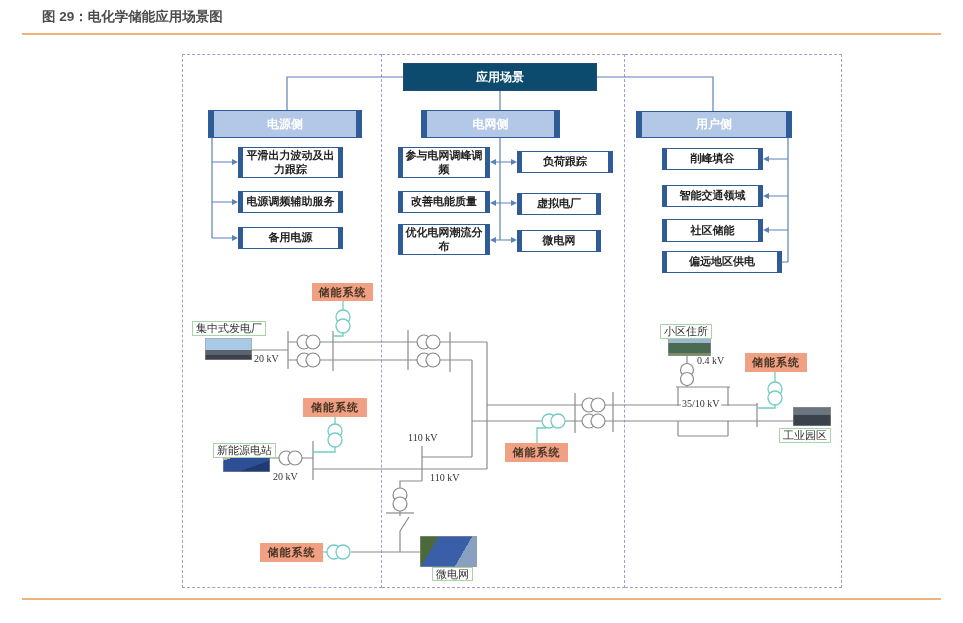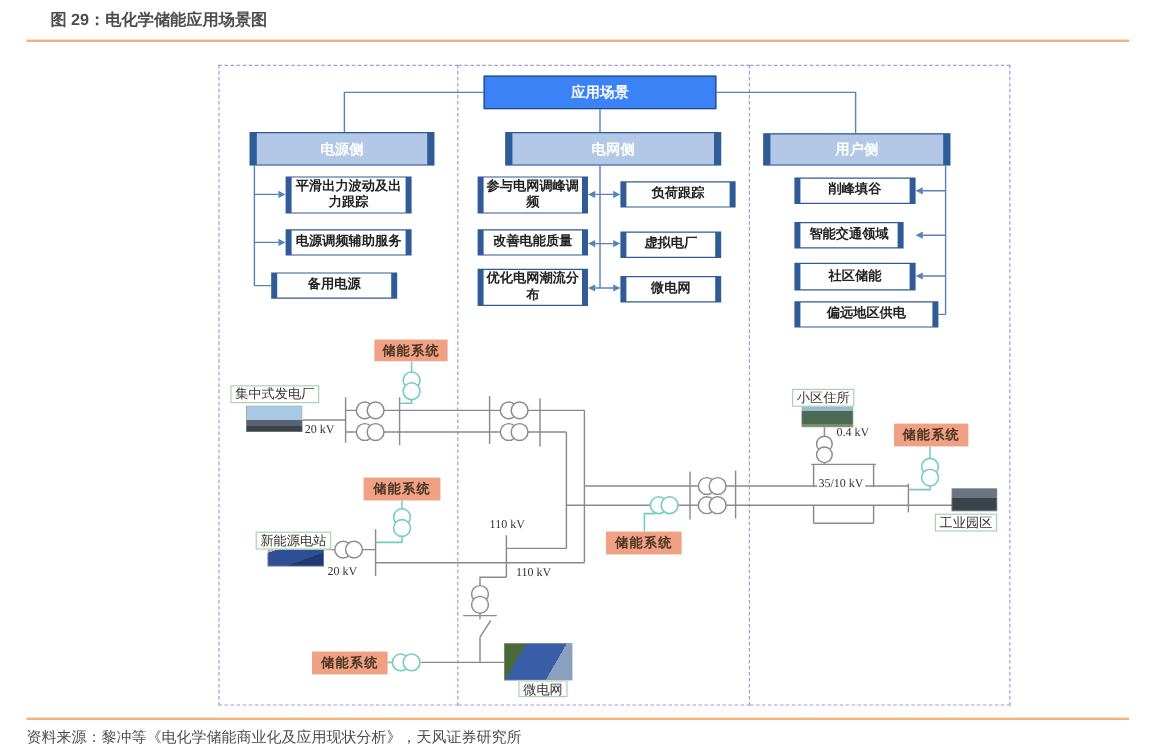--- a/index.html
+++ b/index.html
@@ -4,21 +4,21 @@
 <style>
   * { margin:0; padding:0; box-sizing:border-box; }
   body { width:963px; height:623px; background:#fff; font-family:"Liberation Sans", sans-serif; overflow:hidden; }
   .page { position:relative; width:963px; height:623px; background:#fff; }
   .abs { position:absolute; }
   .fig-title { left:22px; top:8px; font-size:13.5px; font-weight:bold; color:#4d4d4d;margin-left:20px; }
   .rule { left:22px; width:919px; height:2px; background:#f2b27e; }
   .src { left:22px; top:606px; font-size:12.5px; color:#4d4d4d; }
   .section { border:1px dashed #a79bd6; }
   .cjk { font-family:"Liberation Serif","DejaVu Serif",serif; }
-  .rootbox { background:#3b82f6; border:1px solid #26497c; color:#fff; font-size:12px; font-weight:bold;
+  .rootbox { background:#0c4a6e; border:1px solid #26497c; color:#fff; font-size:12px; font-weight:bold;
              display:flex; align-items:center; justify-content:center; }
   .hdr { background:#b3c7e6; border:1.5px solid #2f5b96; border-left:6px solid #2f5b96; border-right:6px solid #2f5b96;
          color:#fff; font-size:12px; font-weight:bold; display:flex; align-items:center; justify-content:center; }
   .sub { background:#fff; border:1.5px solid #2f5b96; border-left:5px solid #2f5b96; border-right:5px solid #2f5b96;
          color:#222; font-size:11px; font-weight:bold; line-height:1.2; text-align:center;
          display:flex; align-items:center; justify-content:center; }
   .storage { background:#f0a183; color:#4a3526; font-size:11px; font-weight:bold; letter-spacing:1px;
              display:flex; align-items:center; justify-content:center; }
   .glabel { background:#fff; border:1px solid #a8d5a8; color:#333; font-size:11px; font-weight:normal;
             padding:0 3px; display:flex; align-items:center; justify-content:center; white-space:nowrap; }
@@ -26,21 +26,20 @@
   .photo { box-shadow:0 0 0 0.5px #999 inset; }
   svg.layer { position:absolute; left:0; top:0; pointer-events:none; }
 </style>
 </head>
 <body>
 <div class="page">
 
   <div class="abs fig-title">图 29：电化学储能应用场景图</div>
   <div class="abs rule" style="top:33px;"></div>
   <div class="abs rule" style="top:598px;"></div>
-  <div class="abs src">资料来源：黎冲等《电化学储能商业化及应用现状分析》，天风证券研究所</div>
 
   <div class="abs section" style="left:182px; top:54px; width:200px; height:534px;"></div>
   <div class="abs section" style="left:382px; top:54px; width:243px; height:534px; border-left:none;"></div>
   <div class="abs section" style="left:625px; top:54px; width:217px; height:534px; border-left:none;"></div>
 
   <svg class="layer" width="963" height="623">
 
     <g stroke="#5b82b8" stroke-width="1.2" fill="none">
       <path d="M403 77 H287 V110"></path>
       <path d="M597 77 H713 V111"></path>
@@ -148,33 +147,33 @@
       <circle cx="334" cy="552" r="7"></circle>
         <circle cx="343" cy="552" r="7"></circle>
     </g>
   </svg>
 
   <div class="abs rootbox cjk" style="left:403px; top:63px; width:194px; height:28px;">应用场景</div>
 
   <div class="abs hdr cjk" style="left:208px; top:110px; width:154px; height:28px;">电源侧</div>
   <div class="abs sub cjk" style="left:238px; top:147px; width:105px; height:31px;">平滑出力波动及出力跟踪</div>
   <div class="abs sub cjk" style="left:238px; top:191px; width:105px; height:22px;">电源调频辅助服务</div>
-  <div class="abs sub cjk" style="left:226px; top:227px; width:105px; height:22px;">备用电源</div>
-
-  <div class="abs hdr cjk" style="left:421px; top:110px; width:180px; height:28px;">电网侧</div>
+  <div class="abs sub cjk" style="left:238px; top:227px; width:105px; height:22px;">备用电源</div>
+
+  <div class="abs hdr cjk" style="left:421px; top:110px; width:139px; height:28px;">电网侧</div>
   <div class="abs sub cjk" style="left:398px; top:147px; width:92px; height:31px;">参与电网调峰调频</div>
   <div class="abs sub cjk" style="left:398px; top:191px; width:92px; height:22px;">改善电能质量</div>
   <div class="abs sub cjk" style="left:398px; top:224px; width:92px; height:31px;">优化电网潮流分布</div>
   <div class="abs sub cjk" style="left:517px; top:151px; width:96px; height:22px;">负荷跟踪</div>
   <div class="abs sub cjk" style="left:517px; top:193px; width:84px; height:22px;">虚拟电厂</div>
   <div class="abs sub cjk" style="left:517px; top:230px; width:84px; height:22px;">微电网</div>
 
   <div class="abs hdr cjk" style="left:636px; top:111px; width:156px; height:27px;">用户侧</div>
   <div class="abs sub cjk" style="left:662px; top:148px; width:101px; height:22px;">削峰填谷</div>
-  <div class="abs sub cjk" style="left:662px; top:185px; width:91px; height:22px;">智能交通领域</div>
+  <div class="abs sub cjk" style="left:662px; top:185px; width:101px; height:22px;">智能交通领域</div>
   <div class="abs sub cjk" style="left:662px; top:219px; width:101px; height:23px;">社区储能</div>
   <div class="abs sub cjk" style="left:662px; top:251px; width:120px; height:22px;">偏远地区供电</div>
 
   <div class="abs storage cjk" style="left:312px; top:283px; width:61px; height:18px;">储能系统</div>
   <div class="abs storage cjk" style="left:303px; top:398px; width:64px; height:19px;">储能系统</div>
   <div class="abs storage cjk" style="left:505px; top:443px; width:63px; height:19px;">储能系统</div>
   <div class="abs storage cjk" style="left:745px; top:353px; width:62px; height:19px;">储能系统</div>
   <div class="abs storage cjk" style="left:260px; top:543px; width:63px; height:19px;">储能系统</div>
 
   <div class="abs photo" style="left:205px; top:338px; width:47px; height:22px; background:linear-gradient(#aac9e4 0 55%, #5a6470 55% 78%, #3c414b 78%);"></div>

